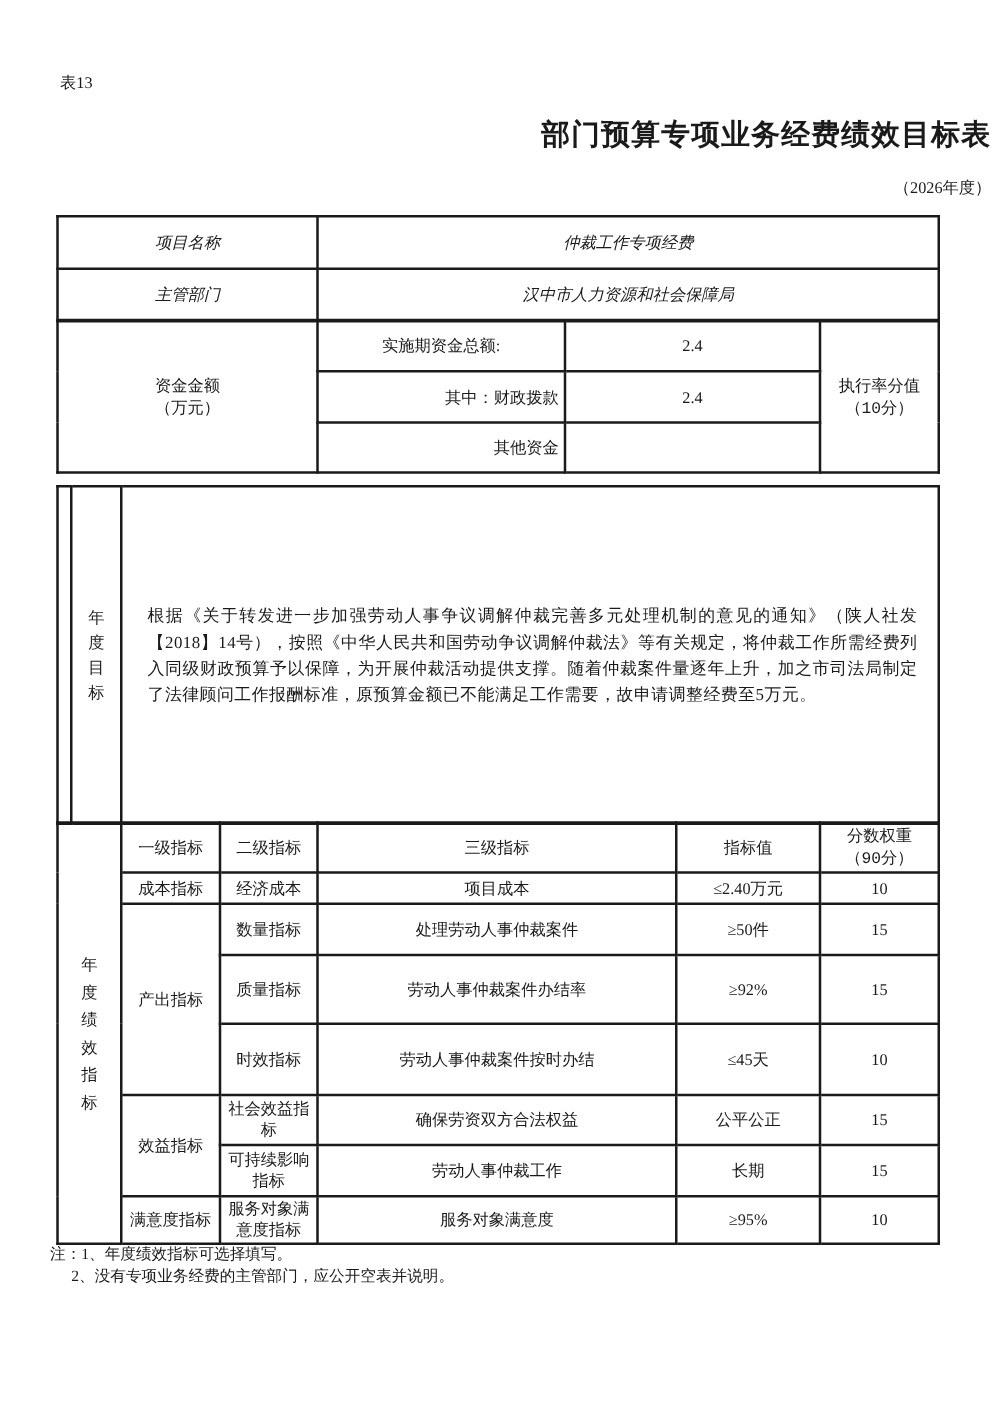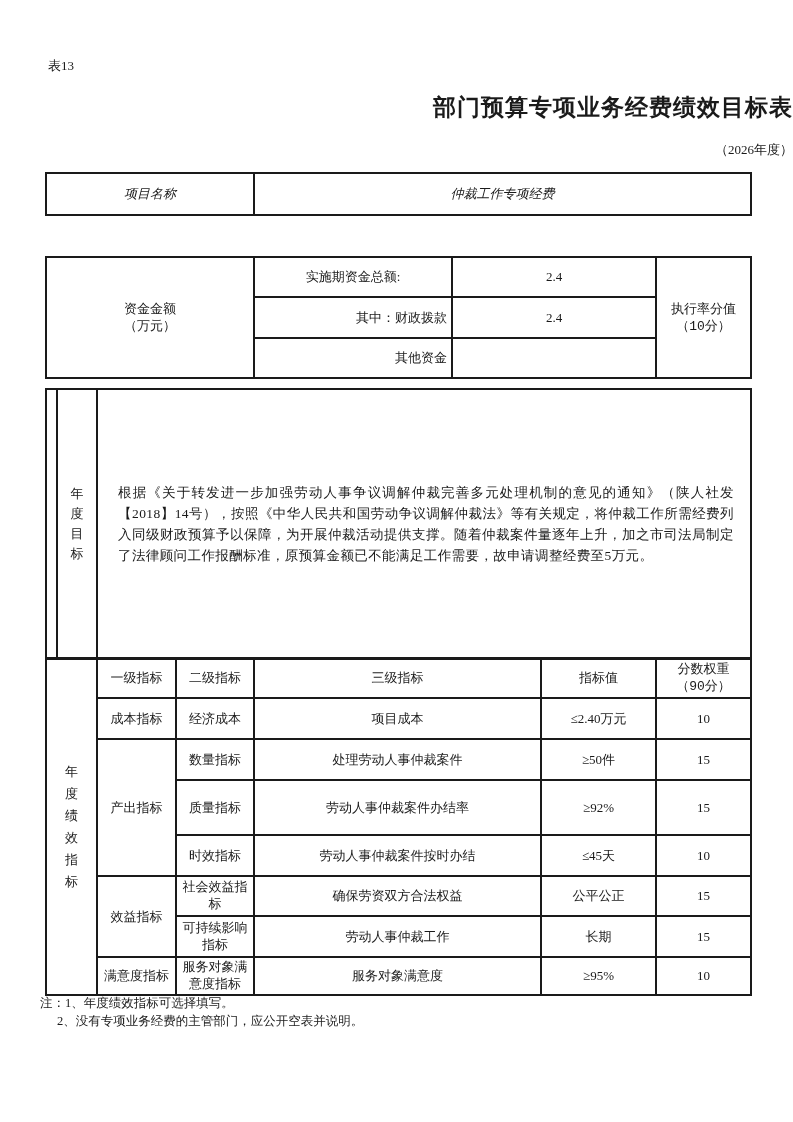--- a/index.html
+++ b/index.html
@@ -82,20 +82,24 @@
 <table id="tableA">
   <colgroup>
       <col style="width:208px">
       <col style="width:497px">
     </colgroup>
   <tbody>
       <tr style="height:42px">
     <td>项目名称</td>
     <td>仲裁工作专项经费</td>
   </tr>
+  <tr style="height:41px">
+    <td>主管部门</td>
+    <td>汉中市人力资源和社会保障局</td>
+  </tr>
 </tbody>
   </table>
 
 <table id="tableB">
   <colgroup>
       <col style="width:208px">
       <col style="width:198px">
       <col style="width:204px">
       <col style="width:95px">
     </colgroup>
@@ -158,41 +162,41 @@
     </td>
     <td>一级指标</td>
     <td>二级指标</td>
     <td>三级指标</td>
     <td>指标值</td>
     <td>
       <div class="two-line">分数权重</div>
       <div class="two-line">（90分）</div>
     </td>
   </tr>
-  <tr style="height:41px">
+  <tr style="height:25px">
     <td>成本指标</td>
     <td>经济成本</td>
     <td>项目成本</td>
     <td>≤2.40万元</td>
     <td>10</td>
   </tr>
   <tr style="height:41px">
     <td rowspan="3">产出指标</td>
     <td>数量指标</td>
     <td>处理劳动人事仲裁案件</td>
     <td>≥50件</td>
     <td>15</td>
   </tr>
   <tr style="height:55px">
     <td>质量指标</td>
     <td>劳动人事仲裁案件办结率</td>
     <td>≥92%</td>
     <td>15</td>
   </tr>
-  <tr style="height:41px">
+  <tr style="height:57px">
     <td>时效指标</td>
     <td>劳动人事仲裁案件按时办结</td>
     <td>≤45天</td>
     <td>10</td>
   </tr>
   <tr style="height:40px">
     <td rowspan="2">效益指标</td>
     <td class="two-line">社会效益指标</td>
     <td>确保劳资双方合法权益</td>
     <td>公平公正</td>

